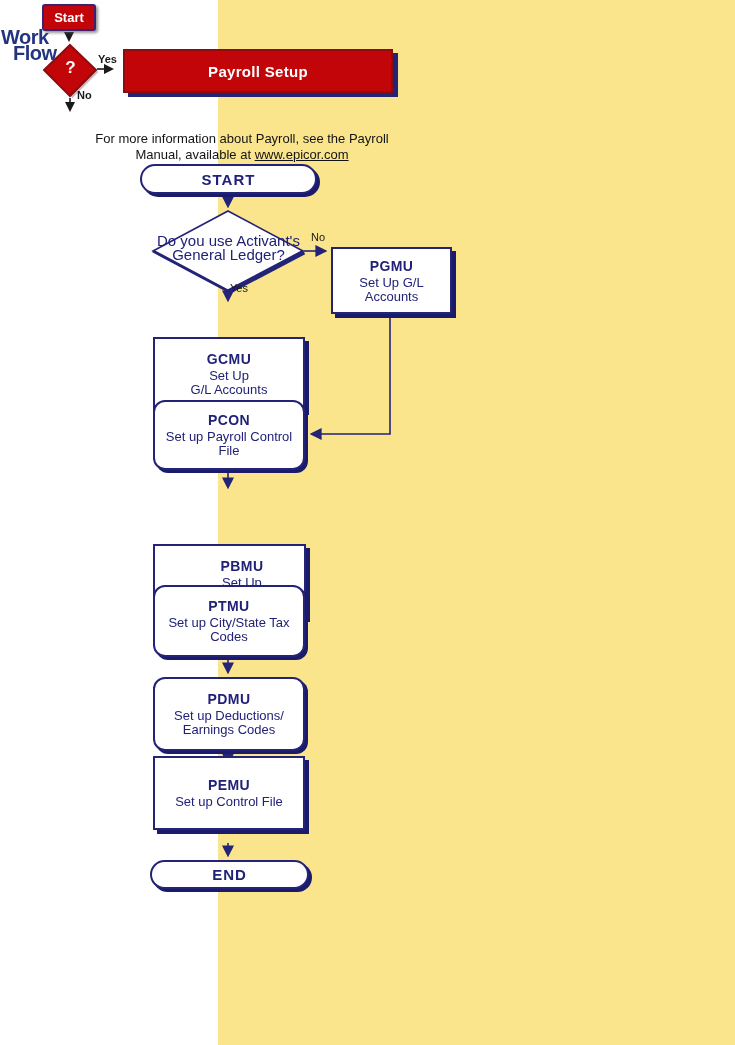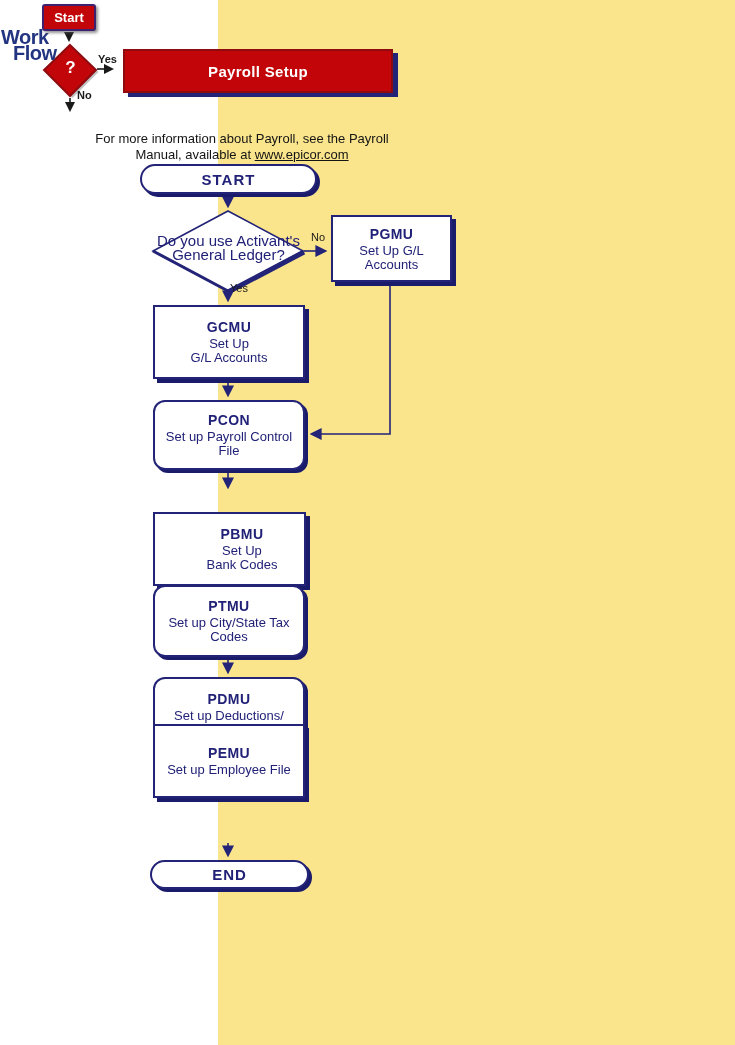--- a/index.html
+++ b/index.html
@@ -42,21 +42,21 @@
   .pill { position:absolute; background:#fff; border:2px solid #232377;
           border-radius:16px; box-shadow:3px 3px 0 #1b1b6b; z-index:2;
           display:flex; align-items:center; justify-content:center;
           color:#212177; font-weight:bold; font-size:15px; letter-spacing:1px; }
   .pill-start { left:140px; top:164px; width:177px; height:30px; }
   .pill-end   { left:150px; top:860px; width:159px; height:29px;text-align:right; }
 
   .step-box { position:absolute; background:#fff; border:2px solid #232377;
               color:#212177; z-index:2; text-align:center;
               display:flex; flex-direction:column; align-items:center; justify-content:center; }
-  .sharp   { box-shadow:4px 4px 0 #1b1b6b; }
+  .sharp   { box-shadow:4px 4px 0 #1b1b6b;margin-top:32px; }
   .rounded { border-radius:12px; box-shadow:3px 3px 0 #1b1b6b; }
   .code { font-weight:bold; font-size:14px; letter-spacing:0.4px; }
   .desc { font-size:13px; line-height:14px; white-space:pre-line; margin-top:2px; }
 
   .box-pgmu { left:331px; top:215px; width:121px; height:67px; }
   .box-gcmu { left:153px; top:305px; width:152px; height:74px; }
   .box-pcon { left:153px; top:400px; width:152px; height:70px; }
   .box-pbmu { left:153px; top:512px; width:153px; height:74px;padding-left:25px; }
   .box-ptmu { left:153px; top:585px; width:152px; height:72px; }
   .box-pdmu { left:153px; top:677px; width:152px; height:74px; }
@@ -164,19 +164,19 @@
   </div>
 
   <div class="step-box rounded box-pdmu">
     <div class="code">PDMU</div>
     <div class="desc">Set up Deductions/
 Earnings Codes</div>
   </div>
 
   <div class="step-box sharp box-pemu">
     <div class="code">PEMU</div>
-    <div class="desc">Set up Employee File</div>
+    <div class="desc">Set up Control File</div>
   </div>
 
   <div class="pill pill-end">
     <span>END</span>
   </div>
 </div>
 
 </body></html>

